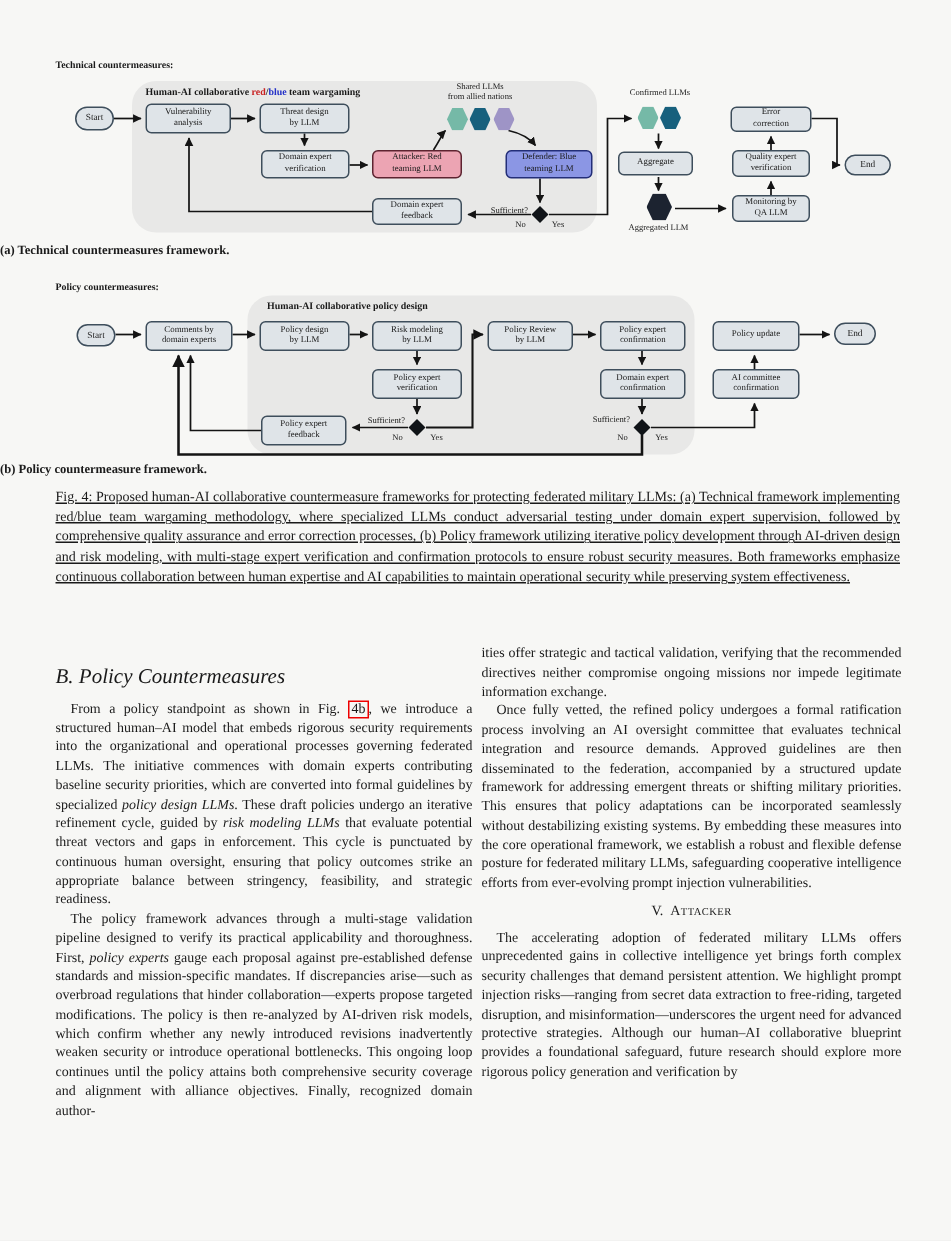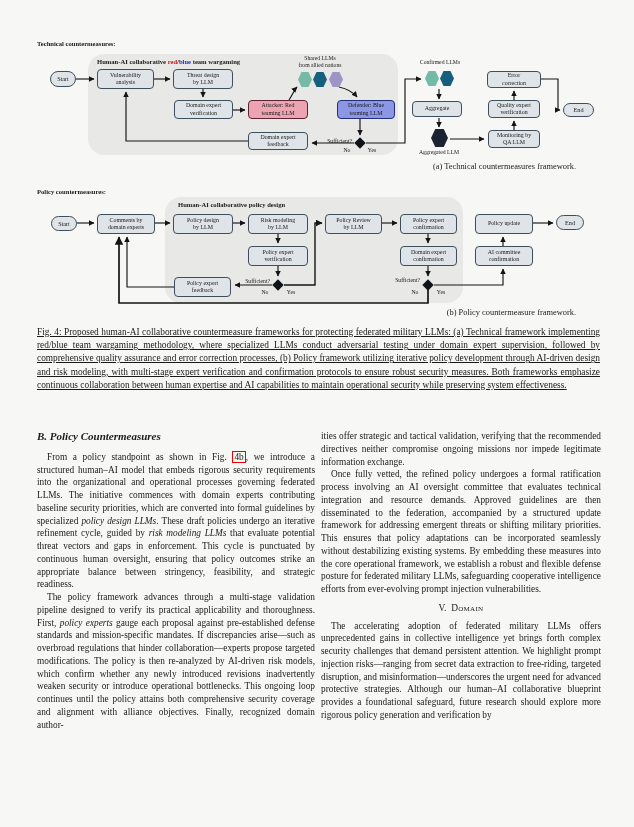--- a/index.html
+++ b/index.html
@@ -11,28 +11,28 @@
   .container{background:#e8e8e7;border-radius:16px;}
   .container-title{font-weight:bold;font-size:6.6px;white-space:nowrap;}
   .red-t{color:#c82020;} .blue-t{color:#2330c8;}
   .node{background:#dfe4e8;border:1px solid #3e4e5c;border-radius:4px;display:flex;align-items:center;justify-content:center;text-align:center;font-size:5.9px;line-height:1.22;white-space:pre-line;box-sizing:border-box;z-index:2;}
   .stadium{border-radius:9px;font-size:6.2px;}
   .attacker{background:#eca4b3;border-color:#5d2330;}
   .defender{background:#8b96e4;border-color:#232e78;}
   .hex{clip-path:polygon(25% 0,75% 0,100% 50%,75% 100%,25% 100%,0 50%);z-index:2;}
   .tiny{font-size:5.7px;line-height:1.15;text-align:center;white-space:pre-line;z-index:2;}
   .diamond{width:8px;height:8px;background:#101418;transform:rotate(45deg);z-index:3;}
-  .subcaption{width:576px;text-align:right;font-size:8.4px;}
+  .subcaption{width:576px;text-align:left;font-size:8.4px;font-weight:bold;}
   svg.wires{position:absolute;left:0;top:0;z-index:1;pointer-events:none;}
   
   .figcaption{font-size:9.35px;line-height:13.2px;text-align:justify;text-decoration:underline;}
   .col{font-size:9.3px;line-height:12.75px;text-align:justify;}
   .col p{margin:0;}
   .indent{text-indent:10px;}
-  .sec-head-i{font-style:italic;font-size:11px;margin:0 0 8px 0;font-weight:bold;}
+  .sec-head-i{font-style:italic;font-size:14px;margin:16px 0 8px 0;font-weight:normal;}
   .sec-head-c{text-align:center;font-size:9.4px;margin:6px 0 5px 0;font-weight:normal;}
   .sc{font-variant:small-caps;letter-spacing:.3px;}
   .i{font-style:italic;}
   .ref{border:1px solid #e00;padding:0 1px;}
 </style>
 </head>
 <body>
 
 <div class="page">
 
@@ -157,17 +157,17 @@
 
   <div class="abs col" style="left:37px;top:430px;width:278px">
     <h3 class="sec-head-i">B. Policy Countermeasures</h3>
     <p class="indent"><span>From a policy standpoint as shown in Fig. </span><span class="ref">4b</span><span>, we introduce a structured human–AI model that embeds rigorous security requirements into the organizational and operational processes governing federated LLMs. The initiative commences with domain experts contributing baseline security priorities, which are converted into formal guidelines by specialized </span><span class="i">policy design LLMs</span><span>. These draft policies undergo an iterative refinement cycle, guided by </span><span class="i">risk modeling LLMs</span><span> that evaluate potential threat vectors and gaps in enforcement. This cycle is punctuated by continuous human oversight, ensuring that policy outcomes strike an appropriate balance between stringency, feasibility, and strategic readiness.</span></p>
     <p class="indent"><span>The policy framework advances through a multi-stage validation pipeline designed to verify its practical applicability and thoroughness. First, </span><span class="i">policy experts</span><span> gauge each proposal against pre-established defense standards and mission-specific mandates. If discrepancies arise—such as overbroad regulations that hinder collaboration—experts propose targeted modifications. The policy is then re-analyzed by AI-driven risk models, which confirm whether any newly introduced revisions inadvertently weaken security or introduce operational bottlenecks. This ongoing loop continues until the policy attains both comprehensive security coverage and alignment with alliance objectives. Finally, recognized domain author-</span></p>
   </div>
 
   <div class="abs col" style="left:321px;top:430px;width:280px">
     <p>ities offer strategic and tactical validation, verifying that the recommended directives neither compromise ongoing missions nor impede legitimate information exchange.</p>
     <p class="indent">Once fully vetted, the refined policy undergoes a formal ratification process involving an AI oversight committee that evaluates technical integration and resource demands. Approved guidelines are then disseminated to the federation, accompanied by a structured update framework for addressing emergent threats or shifting military priorities. This ensures that policy adaptations can be incorporated seamlessly without destabilizing existing systems. By embedding these measures into the core operational framework, we establish a robust and flexible defense posture for federated military LLMs, safeguarding cooperative intelligence efforts from ever-evolving prompt injection vulnerabilities.</p>
-    <h3 class="sec-head-c"><span>V.</span>&nbsp;&nbsp;<span class="sc">Domain</span></h3>
+    <h3 class="sec-head-c"><span>V.</span>&nbsp;&nbsp;<span class="sc">Attacker</span></h3>
     <p class="indent">The accelerating adoption of federated military LLMs offers unprecedented gains in collective intelligence yet brings forth complex security challenges that demand persistent attention. We highlight prompt injection risks—ranging from secret data extraction to free-riding, targeted disruption, and misinformation—underscores the urgent need for advanced protective strategies. Although our human–AI collaborative blueprint provides a foundational safeguard, future research should explore more rigorous policy generation and verification by</p>
   </div>
 
 </div>
 
 </body></html>

